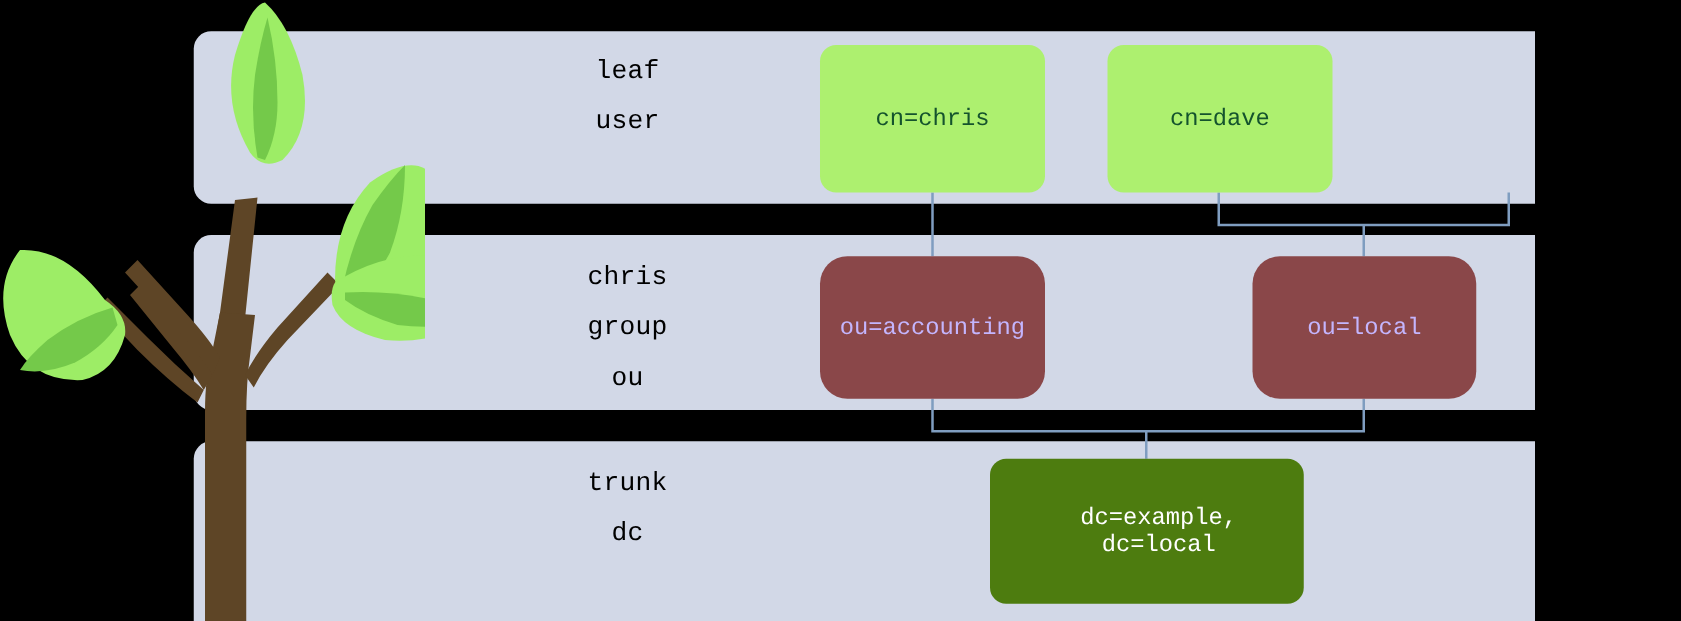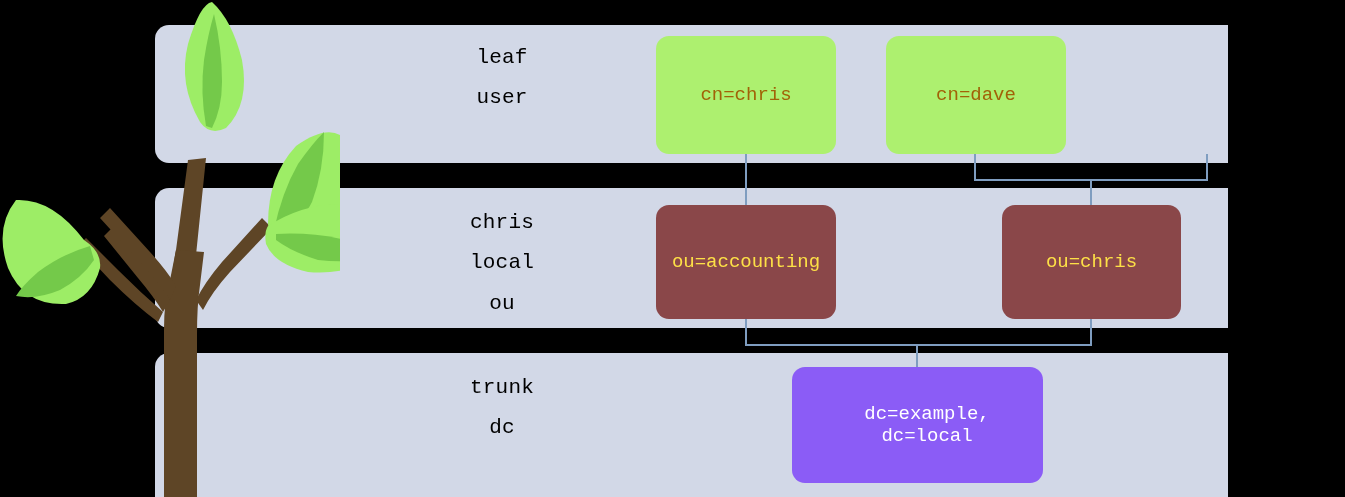--- a/index.html
+++ b/index.html
@@ -64,23 +64,23 @@
     position: absolute;
     border-radius: 13px;
     display: flex;
     align-items: center;
     justify-content: center;
     font-size: 19px;
     box-sizing: border-box;
     padding: 0 8px;
     text-align: center;
   }
-  .node.leaf   { background: #adf06f; color: #a16207; }
-  .node.branch { background: #8a4749; color: #fde047; }
-  .node.trunk  { background: #8b5cf6; color: #ffffff; padding-left: 27px; }
+  .node.leaf   { background: #adf06f; color: #14532d; }
+  .node.branch { background: #8a4749; color: #c4b5fd; border-radius: 22px; }
+  .node.trunk  { background: #4d7c0f; color: #ffffff; padding-left: 27px; }
 
   #node-chris      { left: 656px;  top: 36px;  width: 180px; height: 118px; }
   #node-dave       { left: 886px;  top: 36px;  width: 180px; height: 118px; }
   #node-jen        { left: 1117px; top: 36px;  width: 180px; height: 118px; }
   #node-accounting { left: 656px;  top: 205px; width: 180px; height: 114px; }
   #node-users      { left: 1002px; top: 205px; width: 179px; height: 114px; }
   #node-example    { left: 792px;  top: 367px; width: 251px; height: 116px; }
 </style>
 </head>
 <body>
@@ -138,30 +138,30 @@
     </g>
   </svg>
 
   <div class="caption" id="caption-leaf">
     <span>leaf</span>
     <span>user</span>
   </div>
 
   <div class="caption" id="caption-branch">
     <span>chris</span>
-    <span>local</span>
+    <span>group</span>
     <span>ou</span>
   </div>
 
   <div class="caption" id="caption-trunk">
     <span>trunk</span>
     <span>dc</span>
   </div>
 
   <div class="node leaf" id="node-chris">cn=chris</div>
   <div class="node leaf" id="node-dave">cn=dave</div>
 
   <div class="node branch" id="node-accounting">ou=accounting</div>
-  <div class="node branch" id="node-users">ou=chris</div>
+  <div class="node branch" id="node-users">ou=local</div>
 
   <div class="node trunk" id="node-example">dc=example, dc=local</div>
 
 </div>
 
 </body></html>

